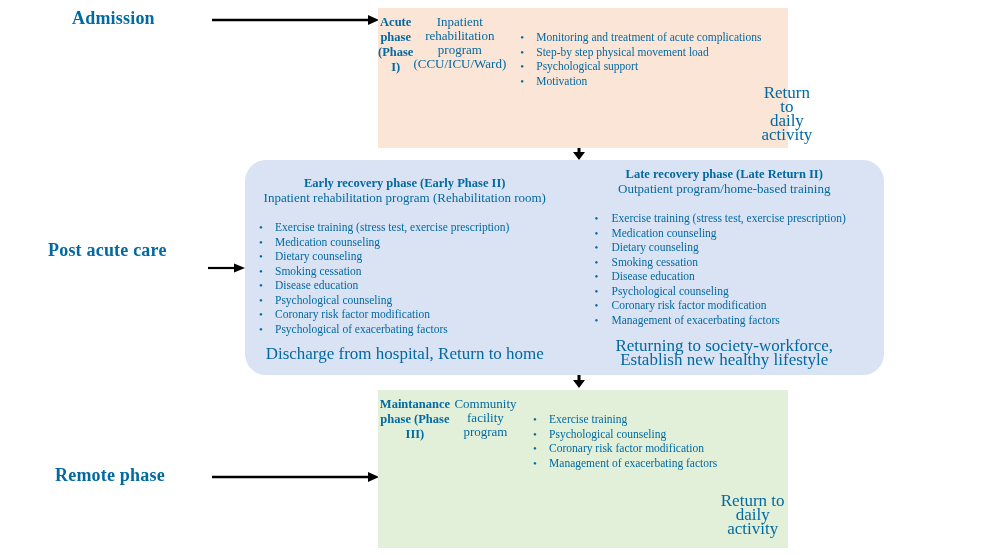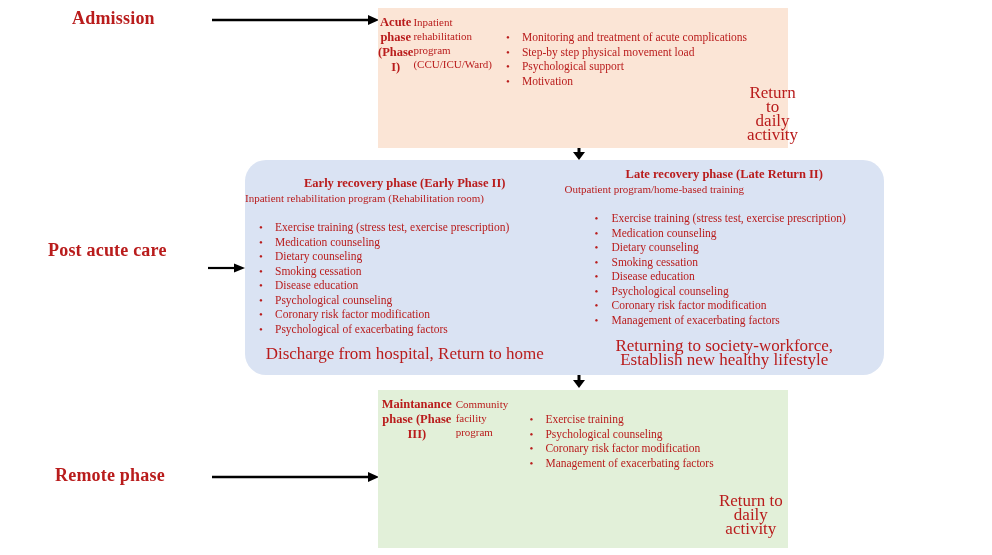--- a/index.html
+++ b/index.html
@@ -6,21 +6,21 @@
     margin: 0;
     padding: 0;
     background: #ffffff;
   }
   .canvas {
     position: relative;
     width: 992px;
     height: 555px;
     background: #ffffff;
     font-family: "Liberation Serif", "DejaVu Serif", serif;
-    color: #b91c1c;
+    color: #0369a1;
     overflow: hidden;
   }
 
   
   .side-label {
     position: absolute;
     font-weight: bold;
     font-size: 18px;
     letter-spacing: 0.2px;
     white-space: nowrap;
@@ -73,21 +73,22 @@
   #col-early { padding-top: 16px; }
   #col-late  { padding-top: 7px;  }
 
   .box-title {
     text-align: center;
     font-weight: bold;
     font-size: 12.5px;
     line-height: 15px;
   }
   .box-subtitle {
-    font-size: 11px;
+    text-align: center;
+    font-size: 13px;
     line-height: 14px;
   }
   ul.bullets {
     list-style: none;
     margin: 15px 0 0 0;
     padding: 0;
   }
   ul.bullets li {
     position: relative;
     padding-left: 30px;

